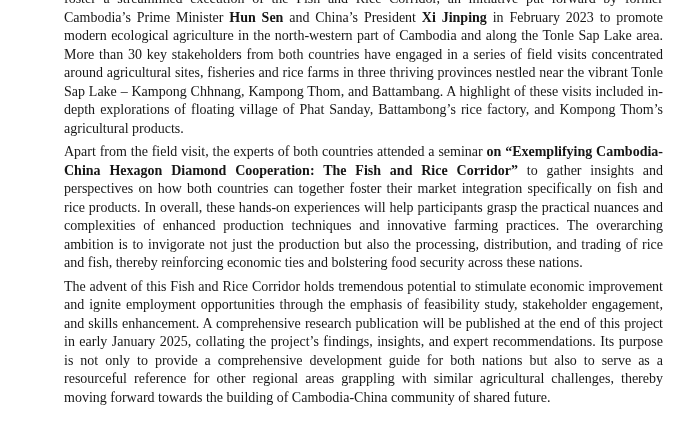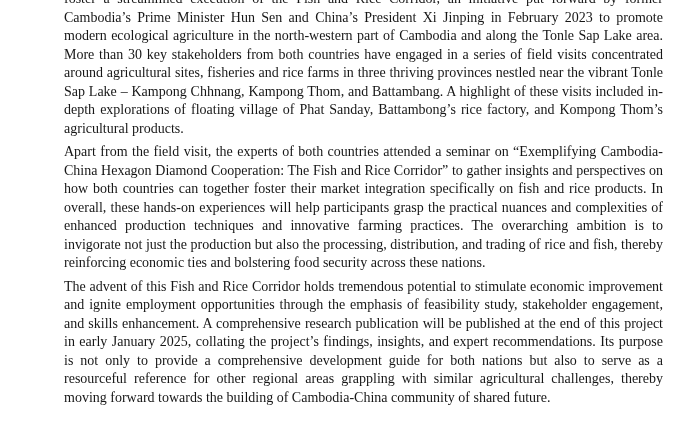--- a/index.html
+++ b/index.html
@@ -21,21 +21,21 @@
   }
   .para {
     margin: 0 0 5px 0;
     font-family: "Liberation Serif", "DejaVu Serif", serif;
     font-size: 14px;
     line-height: 18.5px;
     text-align: justify;
     color: #161616;
   }
   .para .seg-bold {
-    font-weight: normal;
+    font-weight: bold;
   }
 </style>
 </head>
 <body>
 
 <div class="page">
   <div>
       <p class="para"><span class="seg-regular">foster a streamlined execution of the Fish and Rice Corridor, an initiative put forward by former Cambodia’s Prime Minister </span><span class="seg-bold">Hun Sen</span><span class="seg-regular"> and China’s President </span><span class="seg-bold">Xi Jinping</span><span class="seg-regular"> in February 2023 to promote modern ecological agriculture in the north-western part of Cambodia and along the Tonle Sap Lake area. More than 30 key stakeholders from both countries have engaged in a series of field visits concentrated around agricultural sites, fisheries and rice farms in three thriving provinces nestled near the vibrant Tonle Sap Lake – Kampong Chhnang, Kampong Thom, and Battambang. A highlight of these visits included in-depth explorations of floating village of Phat Sanday, Battambong’s rice factory, and Kompong Thom’s agricultural products.</span></p>
       <p class="para"><span class="seg-regular">Apart from the field visit, the experts of both countries attended a seminar </span><span class="seg-bold">on “Exemplifying Cambodia-China Hexagon Diamond Cooperation: The Fish and Rice Corridor”</span><span class="seg-regular"> to gather insights and perspectives on how both countries can together foster their market integration specifically on fish and rice products. In overall, these hands-on experiences will help participants grasp the practical nuances and complexities of enhanced production techniques and innovative farming practices. The overarching ambition is to invigorate not just the production but also the processing, distribution, and trading of rice and fish, thereby reinforcing economic ties and bolstering food security across these nations.</span></p>
       <p class="para"><span class="seg-regular">The advent of this Fish and Rice Corridor holds tremendous potential to stimulate economic improvement and ignite employment opportunities through the emphasis of feasibility study, stakeholder engagement, and skills enhancement. A comprehensive research publication will be published at the end of this project in early January 2025, collating the project’s findings, insights, and expert recommendations. Its purpose is not only to provide a comprehensive development guide for both nations but also to serve as a resourceful reference for other regional areas grappling with similar agricultural challenges, thereby moving forward towards the building of Cambodia-China community of shared future.</span></p>

